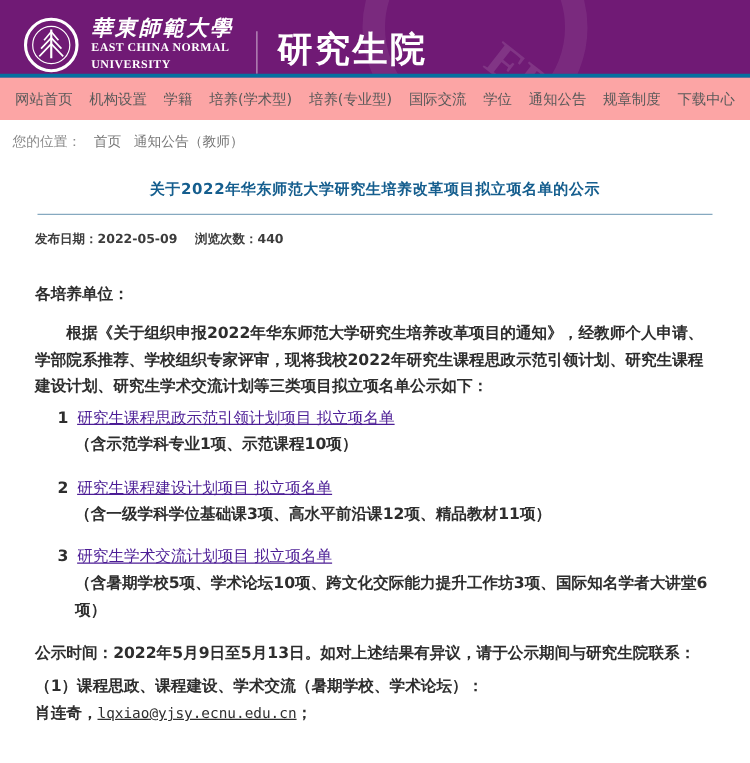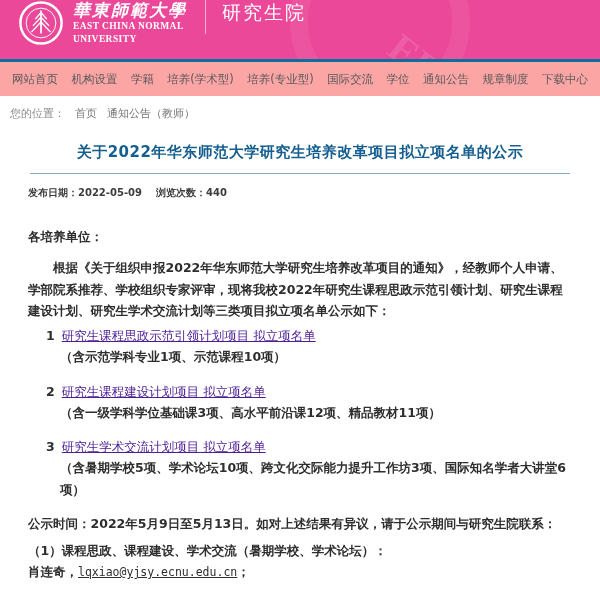--- a/index.html
+++ b/index.html
@@ -9,42 +9,42 @@
     color: #333;
     width: 600px;
     height: 610px;
     overflow: hidden;
   }
 
   
   .site-header {
     position: relative;
     height: 62px;
-    background: #ec4899;
+    background: #701a75;
     border-bottom: 3px solid #04719f;
     overflow: hidden;
     display: flex;
-    align-items: flex-start;
+    align-items: flex-end;
     padding-left: 18px;
   }
   .logo-group { display: flex; align-items: center; z-index: 2; }
   .seal { width: 46px; height: 46px; flex: 0 0 auto; }
   .name-block { margin-left: 9px; color: #fff; line-height: 1; }
   .name-cn {
     font-family: "DejaVu Serif", "Liberation Serif", serif;
     font-size: 17px; font-weight: bold; letter-spacing: 2px;
     font-style: italic;
   }
   .name-en { font-size: 9.5px; font-weight: bold; letter-spacing: 0.4px; margin-top: 3px;
     font-family: "Liberation Serif", serif; }
   .header-divider {
     width: 1px; height: 34px; background: rgba(255,255,255,0.55);
     margin: 0 16px 0 18px; z-index: 2;
   }
-  .site-name { color: #fff; font-size: 19px; font-weight: normal; letter-spacing: 2px; z-index: 2; }
+  .site-name { color: #fff; font-size: 28px; font-weight: bold; letter-spacing: 2px; z-index: 2; }
   .watermark {
     position: absolute; top: -68px; right: 130px;
     width: 180px; height: 180px; border-radius: 50%;
     border: 18px solid rgba(255,255,255,0.07);
     z-index: 1;
   }
   .watermark span {
     position: absolute; right: 8px; top: 86px;
     font-size: 40px; font-weight: bold; color: rgba(255,255,255,0.12);
     transform: rotate(38deg);
@@ -66,21 +66,21 @@
     padding: 10px 0 0 10px; font-size: 11px; color: #8a8a8a;
     display: flex; gap: 10px; align-items: center;
   }
   .breadcrumb .bc-label { color: #8a8a8a; }
   .breadcrumb a { color: #777; text-decoration: none; cursor: pointer; }
 
   
   .article { padding: 0 28px; }
   .article-title {
     margin-top: 22px; text-align: center;
-    font-size: 15px; font-weight: bold; color: #155e8e;
+    font-size: 12px; font-weight: bold; color: #155e8e;
     letter-spacing: 0.5px;
   }
   .title-rule { border: none; border-top: 1px solid #86a9c0; margin: 11px 2px 0 2px; }
   .article-meta {
     margin-top: 12px; text-align: left;
     font-size: 10px; font-weight: bold; color: #3c3c3c;
   }
   .article-meta .meta-val { margin-right: 14px; }
 
   .article-body { margin-top: 26px; font-size: 12.5px; line-height: 1.7; color: #2e2e2e; font-weight: 600; }

